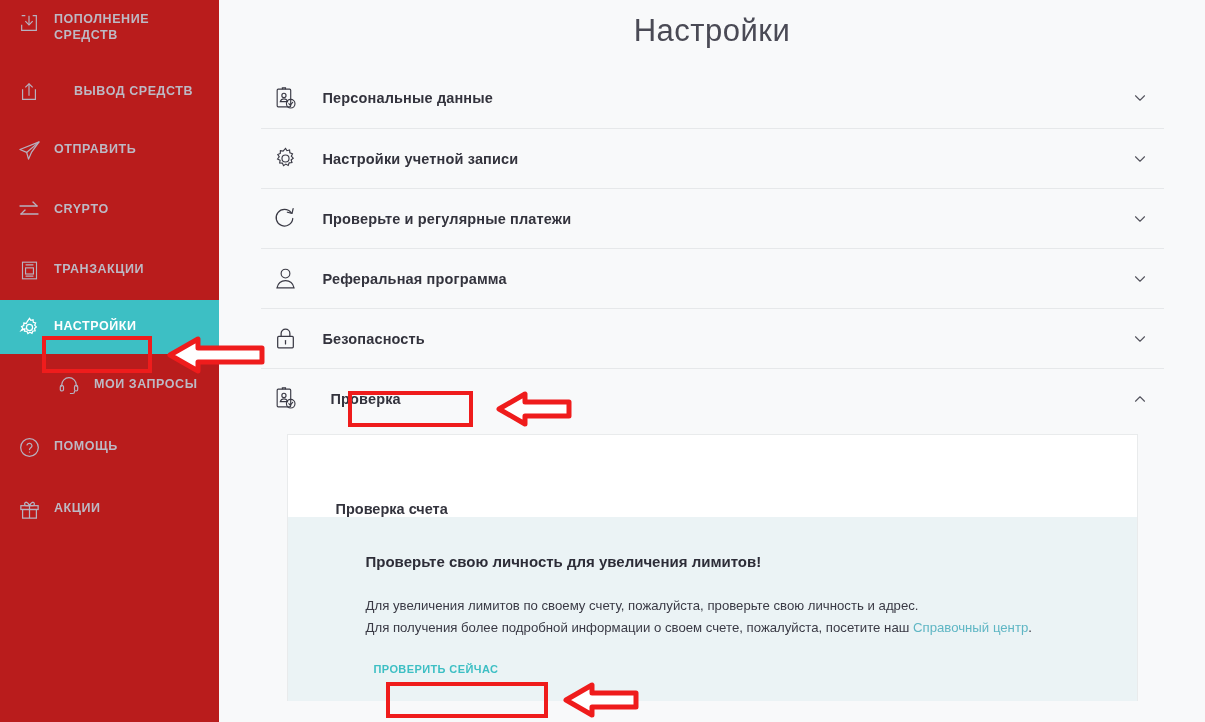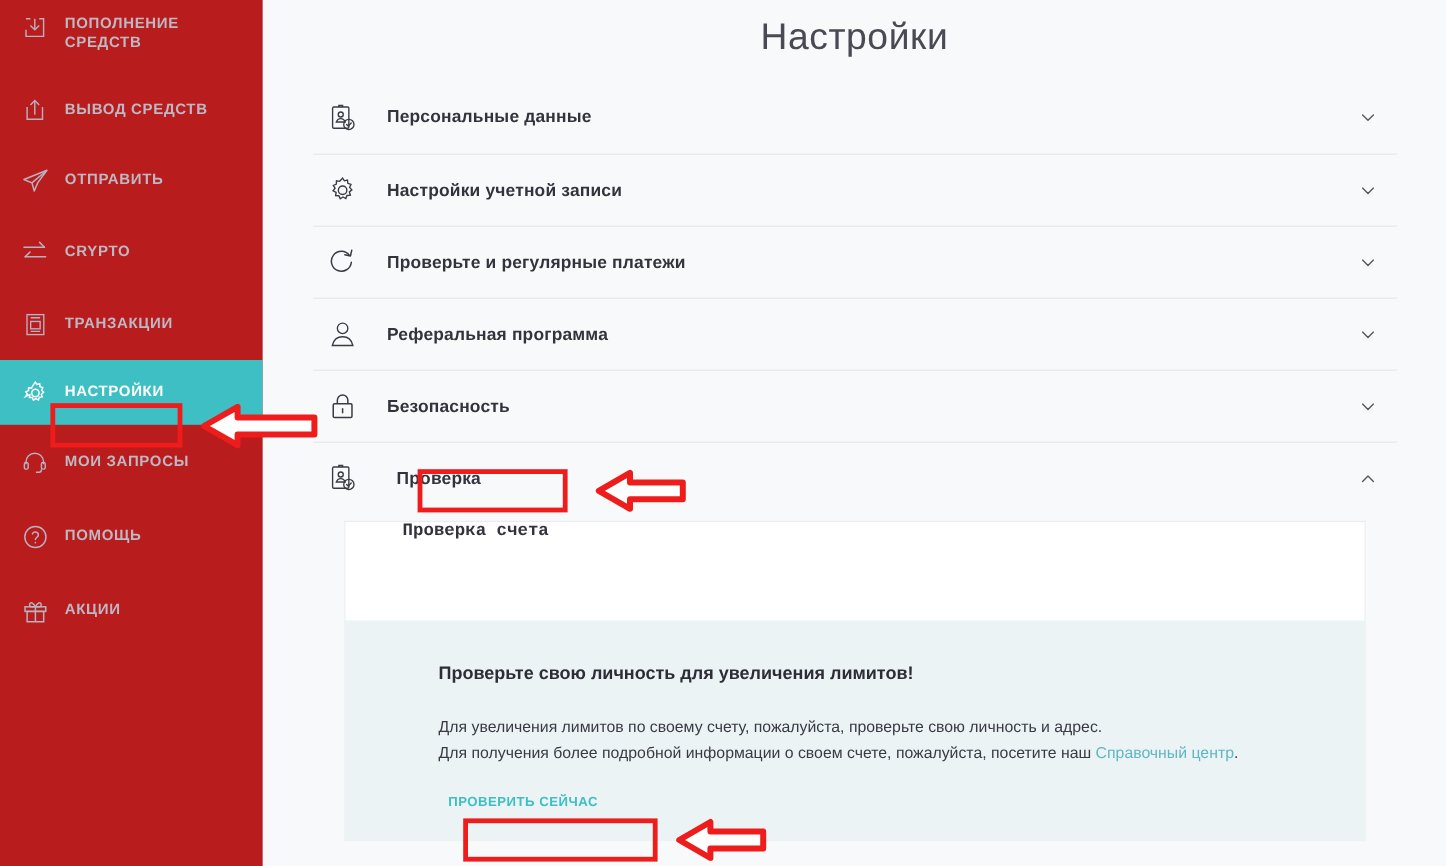--- a/index.html
+++ b/index.html
@@ -111,24 +111,23 @@
   .panel {
     width: 851px;
     margin: 6px auto 0 auto;
     background: #ffffff;
     border: 1px solid #e9ebec;
     border-bottom: none;
   }
   .panel-head {
     height: 82px;
     display: flex;
-    align-items: flex-start;
+    align-items: flex-end;
     padding-left: 48px;
     background: #ffffff;
-    font-family: Liberation Mono, monospace;
   }
   .panel-head-title {
     font-size: 14.5px;
     font-weight: bold;
     color: #33333d;
   }
   .panel-body {
     background: #ebf3f5;
     padding: 36px 48px 20px 78px;
   }
@@ -171,21 +170,21 @@
       <span class="nav-ico">
         <svg width="22" height="22" viewBox="0 0 24 24" fill="none" stroke="#b7b2c0" stroke-width="1.3">
           <path d="M4 4h4M16 4h4v16H4v-6"></path>
             <path d="M12 4v10"></path>
             <path d="M8 10l4 4 4-4"></path>
         </svg>
       </span>
       <span class="nav-label">ПОПОЛНЕНИЕ СРЕДСТВ</span>
     </div>
 
-    <div class="nav-item" style="height:56px;">
+    <div class="nav-item" style="height:56px;gap:20px;">
       <span class="nav-ico">
         <svg width="22" height="22" viewBox="0 0 24 24" fill="none" stroke="#b7b2c0" stroke-width="1.3">
           <path d="M5 9V20h14V9"></path>
             <path d="M12 16V3"></path>
             <path d="M8 7l4-4 4 4"></path>
         </svg>
       </span>
       <span class="nav-label">ВЫВОД СРЕДСТВ</span>
     </div>
 
@@ -225,21 +224,21 @@
     <div class="nav-item active" style="height:54px;">
       <span class="nav-ico">
         <svg width="23" height="23" viewBox="0 0 24 24" fill="none" stroke="#ffffff" stroke-width="1.3">
           <circle cx="12" cy="12" r="3.2"></circle>
           <path d="M12 2.5l1.3 2.1 2.4-.6.3 2.5 2.4.8-1 2.3 1.7 1.8-1.9 1.6.7 2.4-2.5.3-.8 2.4-2.2-1.2-2.1 1.4-1-2.3-2.5-.1.4-2.5L3.5 15l1.5-2-1.3-2.1 2.3-1 .1-2.5 2.5.4L9.8 5.5z"></path>
         </svg>
       </span>
       <span class="nav-label">НАСТРОЙКИ</span>
     </div>
 
-    <div class="nav-item" style="height:62px;">
+    <div class="nav-item" style="height:62px;margin-left:40px;">
       <span class="nav-ico">
         <svg width="22" height="22" viewBox="0 0 24 24" fill="none" stroke="#b7b2c0" stroke-width="1.3">
           <path d="M4 14v-2a8 8 0 0116 0v2"></path>
           <rect x="2.5" y="12.5" width="3.5" height="6" rx="1.6"></rect>
           <rect x="18" y="12.5" width="3.5" height="6" rx="1.6"></rect>
           <path d="M18 18.5v.8a2 2 0 01-2 2h-3"></path>
         </svg>
       </span>
       <span class="nav-label">МОИ ЗАПРОСЫ</span>
     </div>

